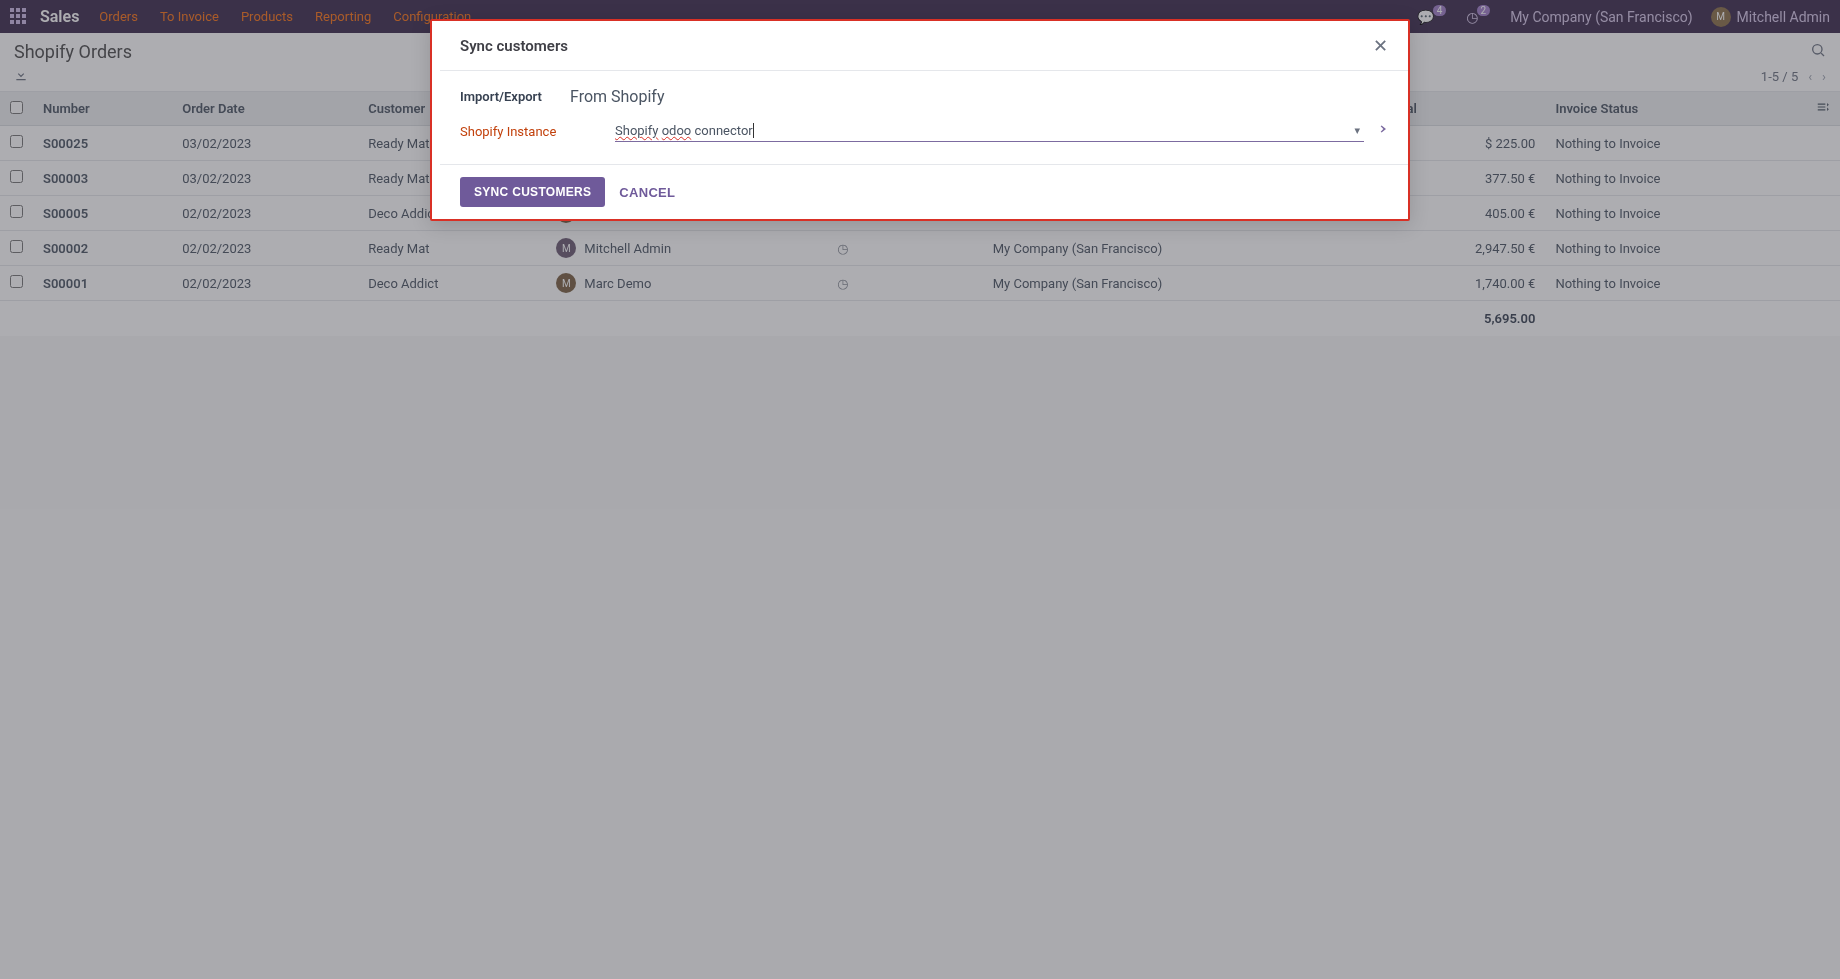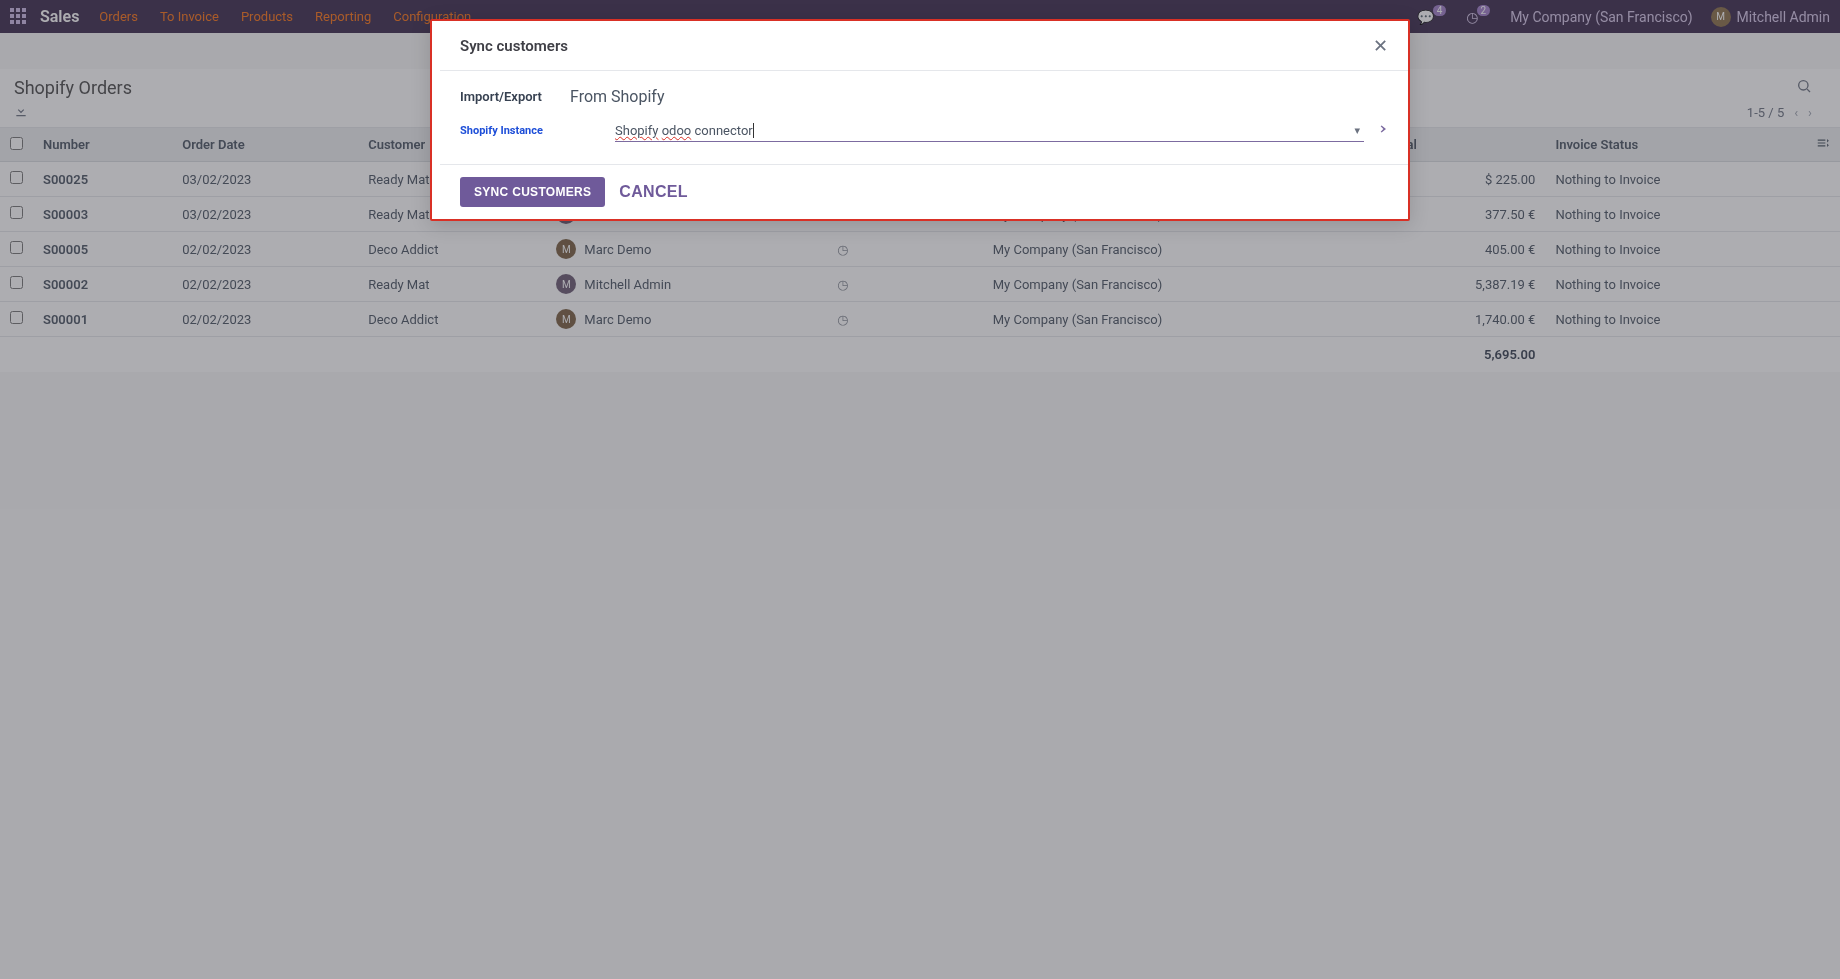--- a/index.html
+++ b/index.html
@@ -40,22 +40,21 @@
   }
   .avatar-sm {
     width:20px;height:20px;border-radius:50%;background:#8b6f47;
     display:inline-flex;align-items:center;justify-content:center;color:#fff;font-size:10px;
     margin-right:6px;
   }
   
   .control-panel {
     background: #fff;
     border-bottom: 1px solid #e5e7eb;
-    padding: 8px 28px 6px 14px;
-    margin-top: 36px;
+    padding: 8px 14px 6px 14px;
   }
   .breadcrumb-row { display:flex; align-items:center; justify-content:space-between; }
   .breadcrumb { font-size: 18px; color:#4c4c4c; }
   .pager-row { display:flex; align-items:center; justify-content:space-between; margin-top:6px;}
   .pager { display:flex; align-items:center; gap:10px; color:#6b7280;}
   .pager-arrow { cursor:pointer; color:#9ca3af; }
   .search-icon { color:#6b7280; cursor:pointer; font-size:16px; }
   .download-icon { color:#6b7280; cursor:pointer; }
   
   .list-table { width:100%; border-collapse: collapse; background:#fff; }
@@ -97,21 +96,21 @@
   }
   .modal-header {
     display:flex; justify-content:space-between; align-items:center;
     padding: 14px 20px; border-bottom:1px solid #e5e7eb;
   }
   .modal-title { font-size:15px; font-weight:600; color:#3f3f46;}
   .modal-close { cursor:pointer; color:#6b7280; font-size:18px;}
   .modal-body { padding: 16px 20px 22px 20px; }
   .form-row { display:flex; align-items:center; margin-bottom:14px; }
   .form-label { width:110px; font-size:13px; font-weight:600; color:#374151;}
-  .form-label-instance { width:110px; font-size:11px; font-weight:700; color:#1d4ed8; align-self:flex-start; padding-top:4px;}
+  .form-label-instance { width:110px; font-size:13px; font-weight:400; color:#c2410c; align-self:flex-start; padding-top:4px;}
   .form-value { font-size:16px; color:#4b5563;}
   .instance-field {
     flex:1; display:flex; align-items:center;
     border-bottom:1px solid #7c6ba0;
     margin-left:45px;
   }
   .instance-input {
     flex:1; border:none; outline:none; font-size:13px; padding:3px 0;
     color:#4b5563; background:transparent;
   }
@@ -119,21 +118,21 @@
   .caret-down { color:#6b7280; font-size:11px; padding:0 4px; cursor:pointer;}
   .ext-link { color:#7c6ba0; margin-left:8px; cursor:pointer; font-size:16px;}
   .modal-footer {
     padding: 12px 20px; border-top:1px solid #e5e7eb; display:flex; gap:14px; align-items:center;
   }
   .btn-primary {
     background:#6f5a9a; color:#fff; border:none; padding:8px 14px;
     font-size:12px; font-weight:600; letter-spacing:.3px; cursor:pointer; border-radius:3px;
   }
   .btn-link {
-    background:none; border:none; color:#6f5a9a; font-size:16px; font-weight:600; letter-spacing:.3px; cursor:pointer;
+    background:none; border:none; color:#6f5a9a; font-size:13px; font-weight:600; letter-spacing:.3px; cursor:pointer;
   }
   input[type=checkbox].row-cb { cursor:pointer; }
 </style>
 </head>
 <body>
 
 <div class="topnav">
   <div class="apps-icon">
     <span></span>
       <span></span>
@@ -271,21 +270,21 @@
     <td>02/02/2023</td>
     <td>Ready Mat</td>
     <td>
       <div class="avatar-cell">
         <span class="avatar-img av-mitchell">M</span>
         <span>Mitchell Admin</span>
       </div>
     </td>
     <td><span class="clock-icon">◷</span></td>
     <td>My Company (San Francisco)</td>
-    <td class="right">5,387.19 €</td>
+    <td class="right">2,947.50 €</td>
     <td>Nothing to Invoice</td>
     <td></td>
       </tr>
       <tr>
     <td class="checkbox-cell"><input type="checkbox" class="row-cb" style=""></td>
     <td class="num-col">S00001</td>
     <td>02/02/2023</td>
     <td>Deco Addict</td>
     <td>
       <div class="avatar-cell">

